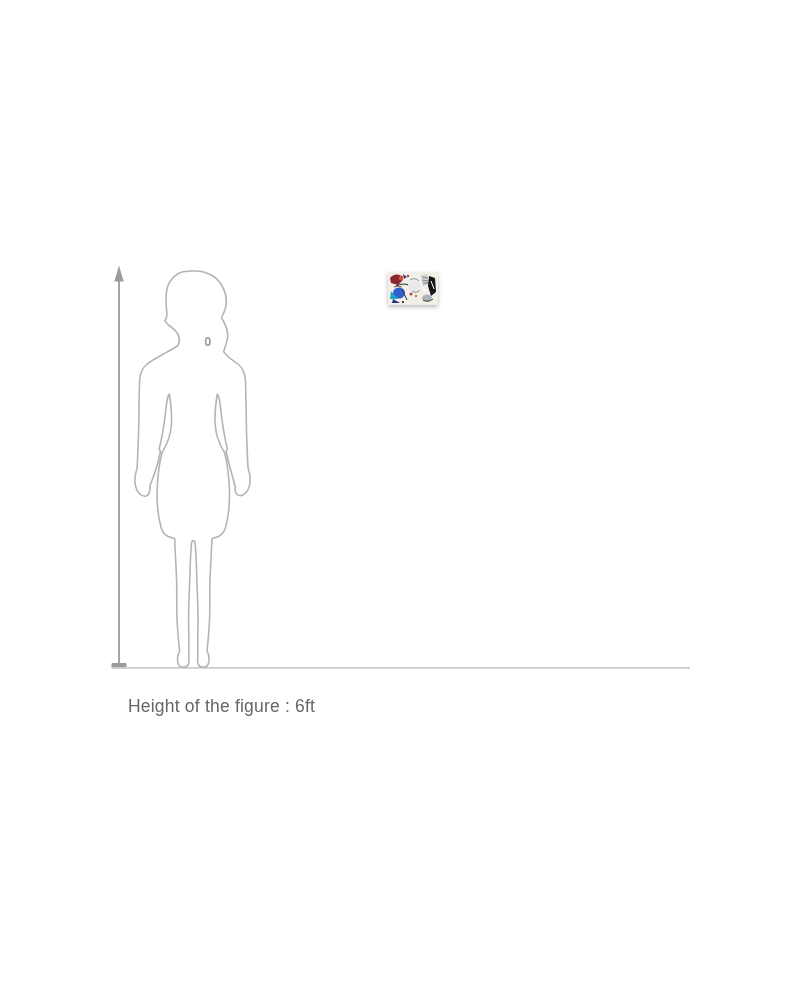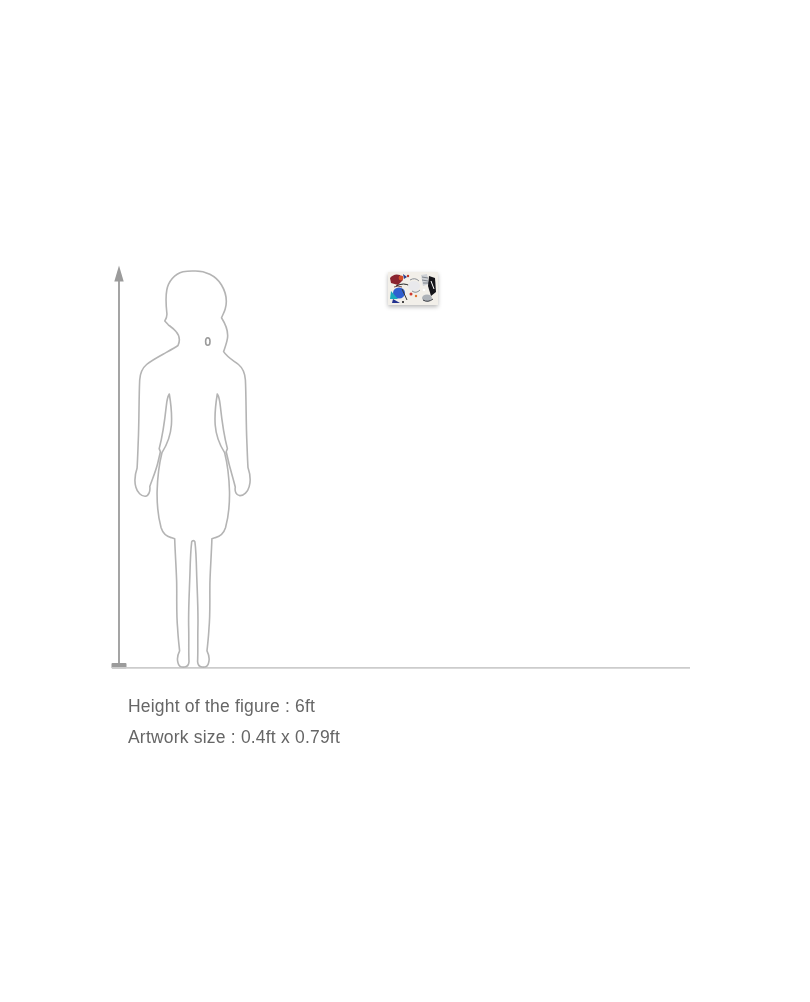--- a/index.html
+++ b/index.html
@@ -160,16 +160,15 @@
       <path d="M35,28 Q40,31 45,27" fill="none" stroke="#3c3f45" stroke-width="1"></path>
       <polygon points="5,27 12,31 4,31" fill="#22318f"></polygon>
       <circle cx="15" cy="30" r="1" fill="#111111"></circle>
       <circle cx="36" cy="18" r="1.3" fill="#ffffff"></circle>
       <path d="M6,15 Q10,13 14,15" fill="none" stroke="#55221f" stroke-width="0.8"></path>
     </svg>
   </div>
 
   <div class="labels">
     <div class="label-line">Height of the figure : 6ft</div>
-    <div class="label-line">Artwork size : 0.4ft x 0.79ft</div>
   </div>
 
 </div>
 
 </body></html>

